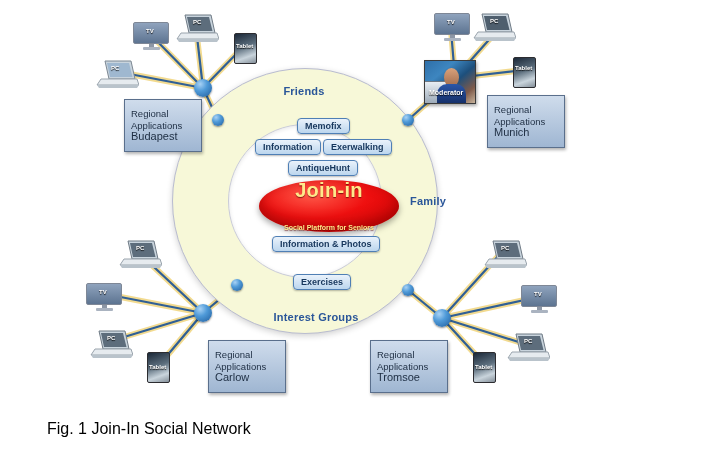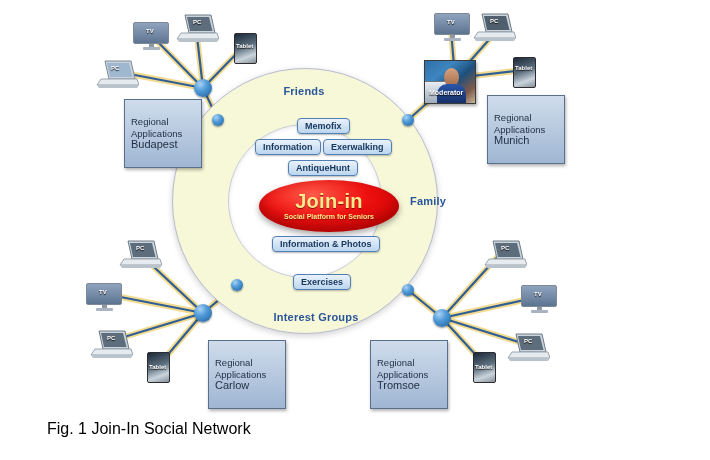--- a/index.html
+++ b/index.html
@@ -16,36 +16,36 @@
     background:#ffffff;border:1px solid #c9cbd8;
     box-shadow:inset 0 1px 4px rgba(0,0,0,.10);}
 
   .ring-label{position:absolute;color:#2a5699;font-weight:bold;
     font-size:11px;text-align:center;line-height:12px;letter-spacing:.2px;}
 
   
   .core{position:absolute;border-radius:50%;
     background:radial-gradient(ellipse at 38% 28%, #ff5a4a 0%, #ef1010 45%, #c80000 100%);
     box-shadow:0 3px 6px rgba(0,0,0,.35), inset 0 -6px 14px rgba(120,0,0,.5);
-    display:flex;flex-direction:column;align-items:center;justify-content:center;}
+    display:flex;flex-direction:column;align-items:center;justify-content:space-between;}
   .core-title{color:#ffe98a;font-weight:bold;font-size:20px;line-height:20px;
     text-shadow:0 1px 1px rgba(90,0,0,.7);letter-spacing:.3px;}
   .core-sub{color:#ffe98a;font-weight:bold;font-size:7px;line-height:8px;
     text-align:center;margin-top:2px;text-shadow:0 1px 1px rgba(90,0,0,.6);}
 
   
   .pill{position:absolute;background:linear-gradient(#eaf2fb,#bcd6ee);
     border:1px solid #4f7fb5;border-radius:4px;color:#16365c;
     font-size:9px;font-weight:bold;padding:2px 7px;white-space:nowrap;
     box-shadow:0 1px 2px rgba(0,0,0,.28);text-align:center;}
 
   
   .regbox{position:absolute;background:linear-gradient(#cfdcec,#9fb6d2);
     border:1px solid #5a6f8c;color:#1d2d42;font-size:9.5px;line-height:11.5px;
-    padding:16px 6px;box-shadow:1px 2px 3px rgba(0,0,0,.3);}
+    padding:8px 6px;box-shadow:1px 2px 3px rgba(0,0,0,.3);}
   .regbox .city{font-size:11px;}
 
   
   .node{position:absolute;border-radius:50%;
     background:radial-gradient(circle at 34% 28%, #a8d2f5 0%, #4f9ad8 40%, #1f5c9c 100%);
     box-shadow:0 1px 2px rgba(0,0,0,.45);}
 
   
   .dev{position:absolute;}
   .dev-lbl{position:absolute;color:#ffffff;font-size:6px;font-weight:bold;

